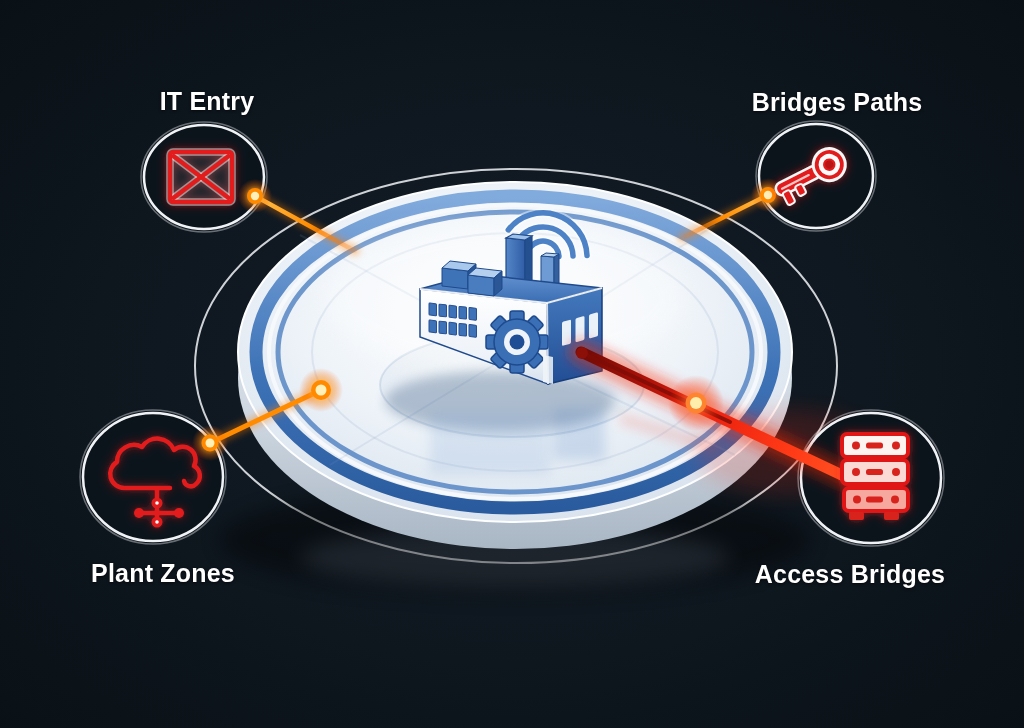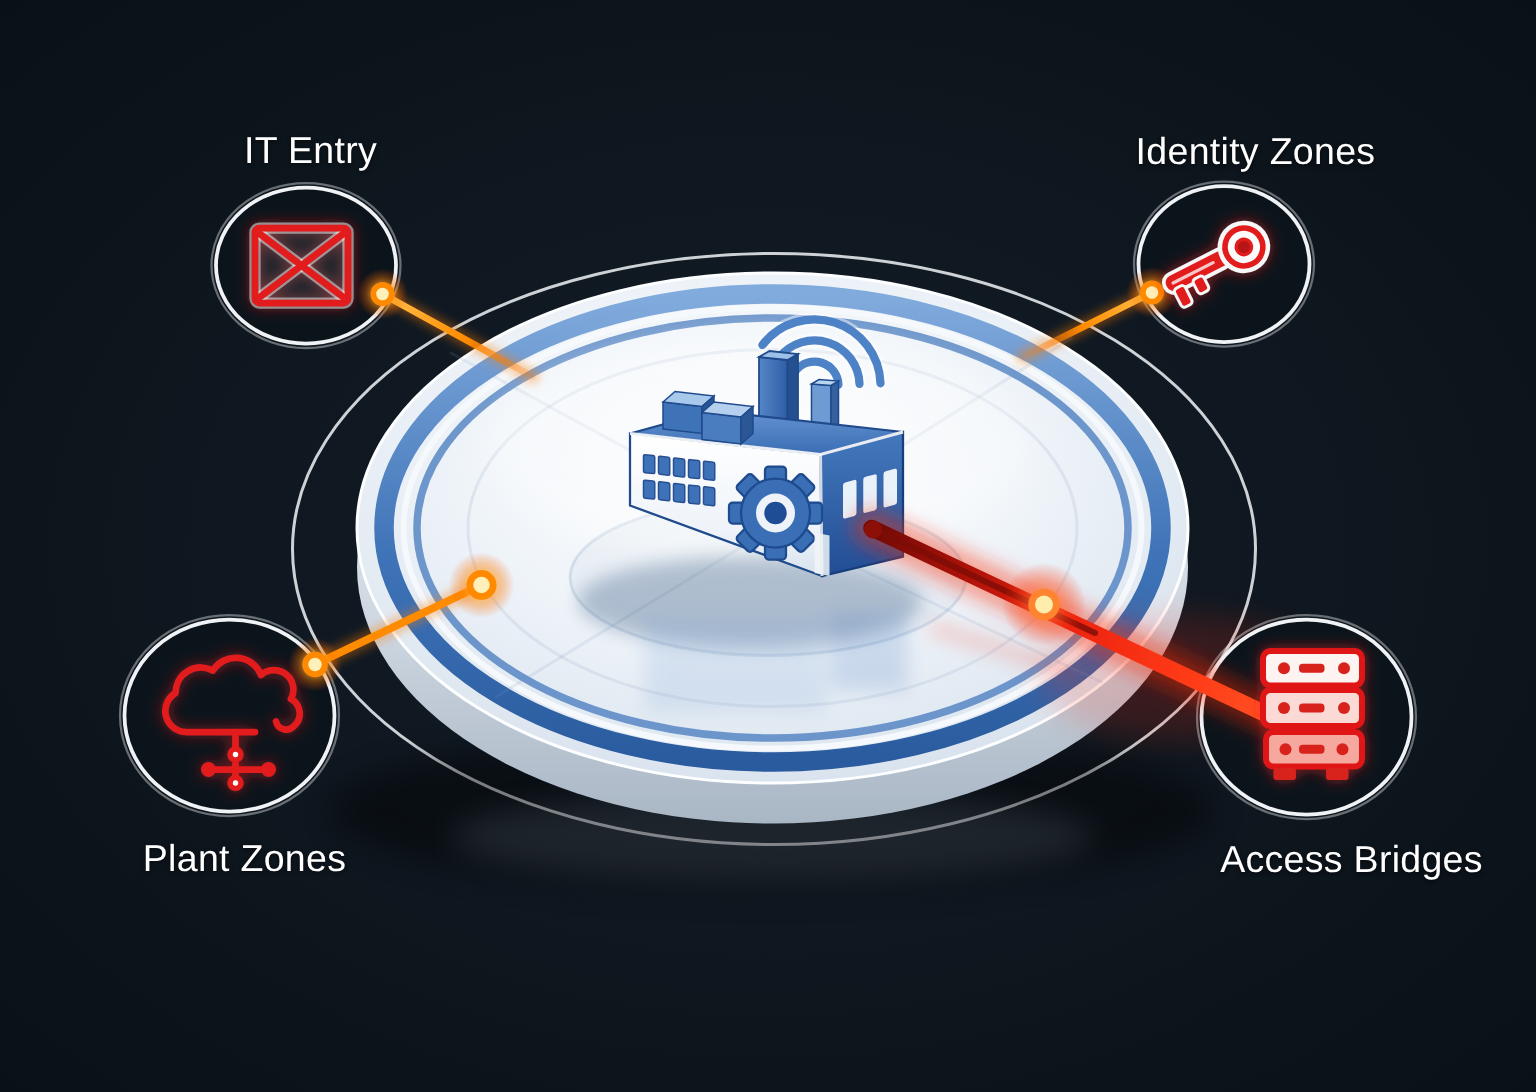--- a/index.html
+++ b/index.html
@@ -7,21 +7,21 @@
     position:relative;
     width:1024px;height:728px;
     background: var(--background,#0c141b);
     overflow:hidden;
     font-family:"Liberation Sans",sans-serif;
   }
   .scene-svg{position:absolute;left:0;top:0;}
   .node-label{
     position:absolute;
     transform:translate(-50%,-50%);
-    font-weight:400;
+    font-weight:700;
     font-size:25px;
     letter-spacing:.2px;
     color:var(--label-text,#ffffff);
     white-space:nowrap;
     text-shadow:0 1px 3px rgba(0,0,0,.6);
   }
 </style>
 </head>
 <body>
 
@@ -355,17 +355,17 @@
       <circle cx="857" cy="499.5" r="4"></circle>
           <circle cx="895" cy="499.5" r="4"></circle>
       <rect x="866" y="496.5" width="17" height="6" rx="2.5"></rect>
       <rect x="849" y="512" width="15" height="8" rx="2"></rect>
       <rect x="884" y="512" width="15" height="8" rx="2"></rect>
     </g>
   </g>
 </svg>
 
 <div class="node-label" style="left:207px;top:101px;">IT Entry</div>
-<div class="node-label" style="left:837px;top:102px;">Identity Zones</div>
+<div class="node-label" style="left:837px;top:102px;">Bridges Paths</div>
 <div class="node-label" style="left:163px;top:573px;text-align:right;">Plant Zones</div>
-<div class="node-label" style="left:901px;top:574px;">Access Bridges</div>
+<div class="node-label" style="left:850px;top:574px;">Access Bridges</div>
 
 </div>
 
 </body></html>

